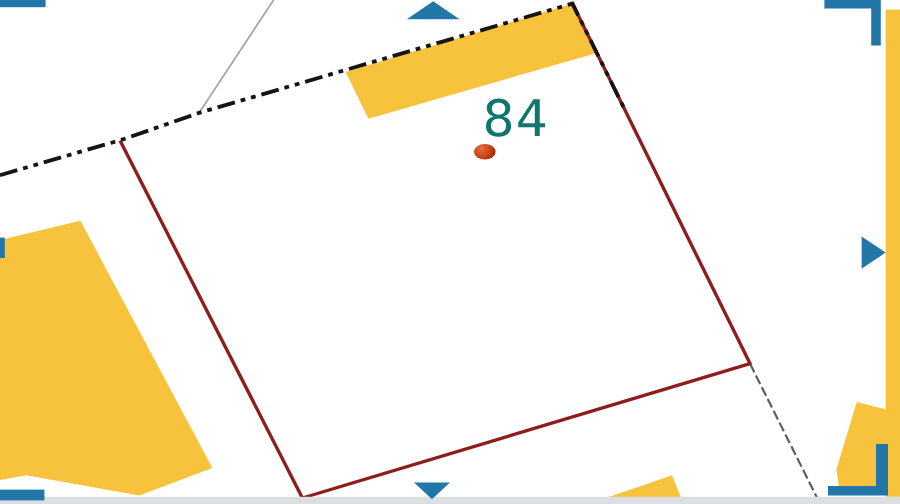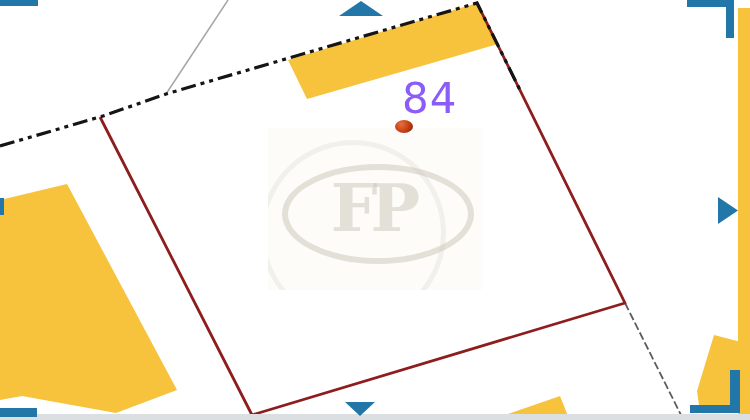--- a/index.html
+++ b/index.html
@@ -67,21 +67,21 @@
     line-height: 1;
     padding-right: 7px;
   }
   
   .parcel-label {
     position: absolute;
     left: 402px;
     top: 78px;
     font-size: 42px;
     font-weight: 500;
-    color: #8b5cf6;
+    color: #0f766e;
     letter-spacing: 1px;
     line-height: 1;
     z-index: 3;
     user-select: none;
   }
   .parcel-marker {
     position: absolute;
     left: 395px;
     top: 120px;
     width: 18px;
@@ -92,25 +92,20 @@
       var(--marker-red-mid) 55%,
       var(--marker-red-dark) 100%);
     z-index: 3;
   }
 </style>
 </head>
 <body>
 
 <div class="map-viewport">
 
-  <div class="watermark">
-    <div class="wm-circle"></div>
-    <div class="wm-ellipse"></div>
-    <div class="wm-text">FP</div>
-  </div>
 
   <svg class="map-svg" width="750" height="420" viewBox="0 0 750 420">
 
     <polygon points="0,200 67,184 177,390 116,413 22,396 0,400" style="fill:var(--building-yellow)"></polygon>
     <polygon points="288,60 477,3 498,44 307,99" style="fill:var(--building-yellow)"></polygon>
     <polygon points="714,335 745,343 745,412 700,412 697,391" style="fill:var(--building-yellow)"></polygon>
     <polygon points="502,416 560,396 568,416" style="fill:var(--building-yellow)"></polygon>
     <rect x="738" y="8" width="12" height="406" style="fill:var(--building-yellow)"></rect>
 
     <line x1="166" y1="94" x2="228" y2="0" style="stroke:var(--branch-gray);stroke-width:1.5"></line>

